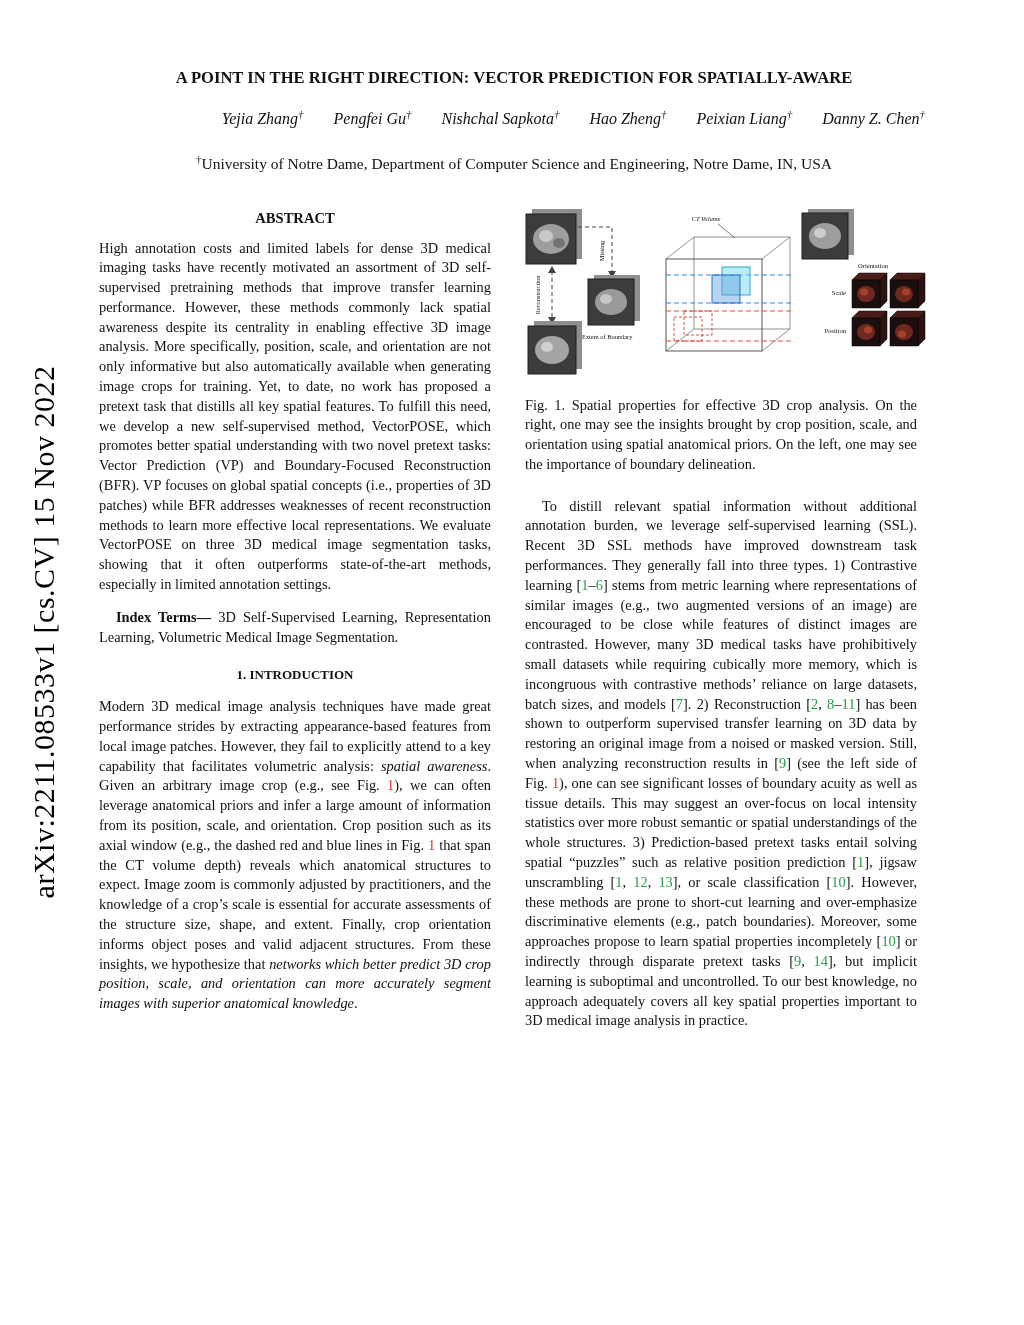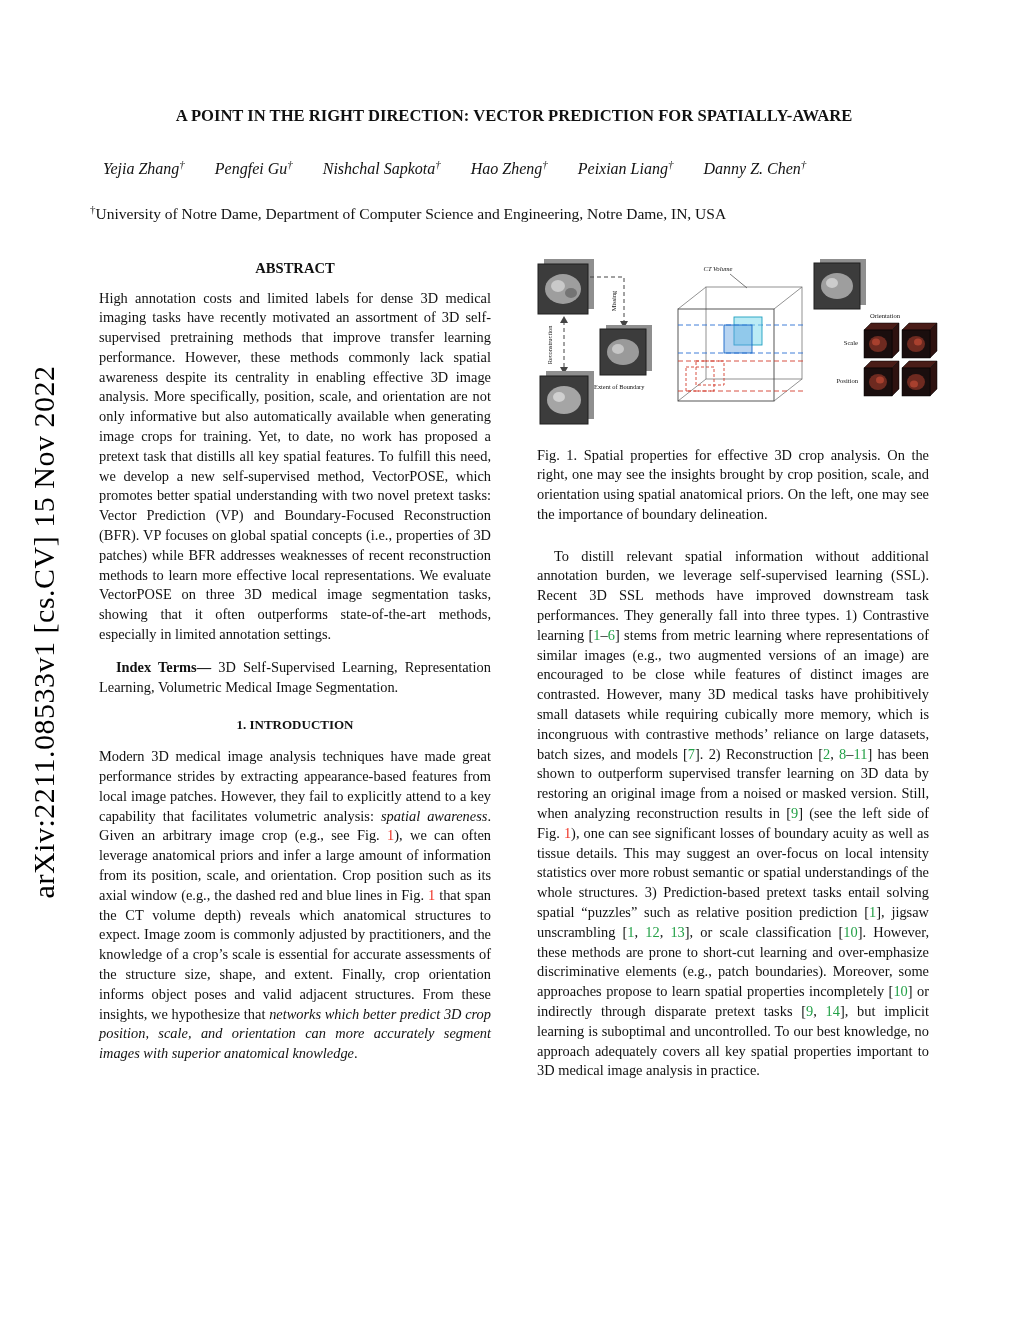--- a/index.html
+++ b/index.html
@@ -1,28 +1,28 @@
 <!DOCTYPE html>
 <html lang="en" style="--cite-color: #22a046; --ref-color: #ee3224;"><head>
 <meta charset="utf-8">
 <style>
   *{margin:0;padding:0;box-sizing:border-box}
   html,body{background:#ffffff}
   body{font-family:"Liberation Serif",serif;color:#111}
   .page{position:relative;width:1024px;height:1325px;background:#fff;overflow:hidden}
   .arxiv{position:absolute;left:44px;top:632px;transform:translate(-50%,-50%) rotate(-90deg);
          white-space:nowrap;font-size:30px;color:#000;letter-spacing:.5px}
-  .content{padding:104px 86px 0 90px}
+  .content{padding:66px 86px 0 90px}
   .title{text-align:center;font-weight:bold;font-size:16.6px;line-height:1.4}
-  .authors{text-align:left;font-style:italic;font-size:16px;margin-top:30px}
+  .authors{text-align:right;font-style:italic;font-size:16px;margin-top:18px}
   .author{margin:0 13px;white-space:nowrap}
   .author sup{font-size:11px}
-  .affil{text-align:left;font-size:15.5px;margin-top:25px}
+  .affil{text-align:center;font-size:15.5px;margin-top:25px}
   .affil sup{font-size:11px}
-  .cols{display:flex;gap:28px;margin-top:36px}
+  .cols{display:flex;gap:16px;margin-top:36px}
   .col{width:410px;font-size:14.4px;line-height:19.8px;text-align:justify}
   .h-center{text-align:center;font-weight:bold;font-size:14.6px;margin-bottom:10px}
   .sec-head{text-align:center;font-weight:bold;font-size:13px;margin:18px 0 12px}
   .para{margin:9px}
   .idx{margin-top:13px;text-indent:17px}
   .indent{text-indent:17px}
   .figure{margin-bottom:8px}
   .caption{margin-bottom:22px}
   .s-b{font-weight:normal}
   .s-i{font-style:italic}

